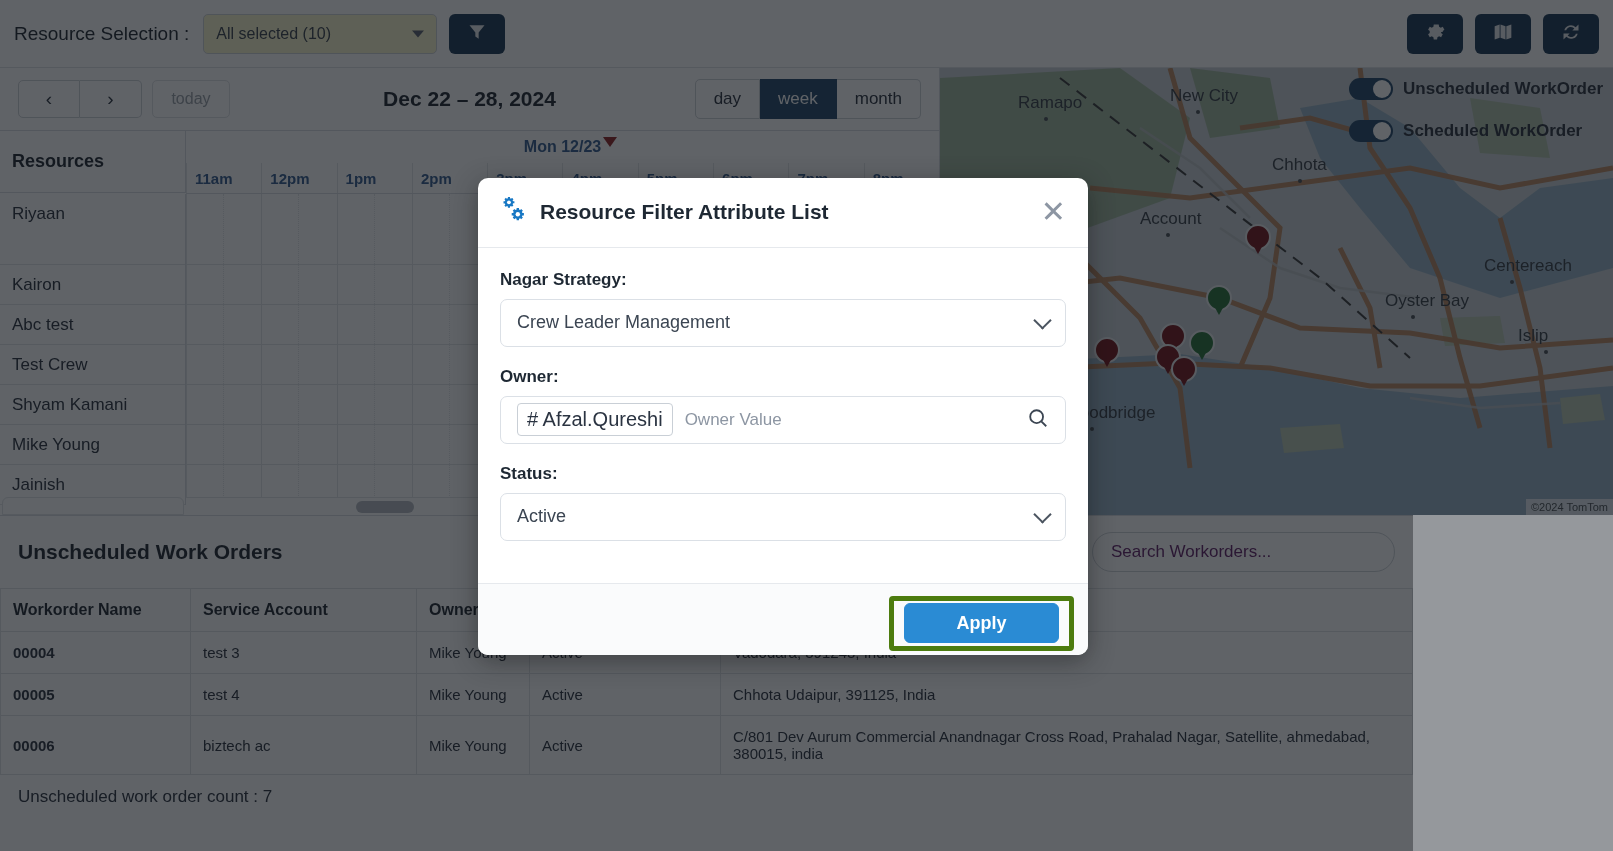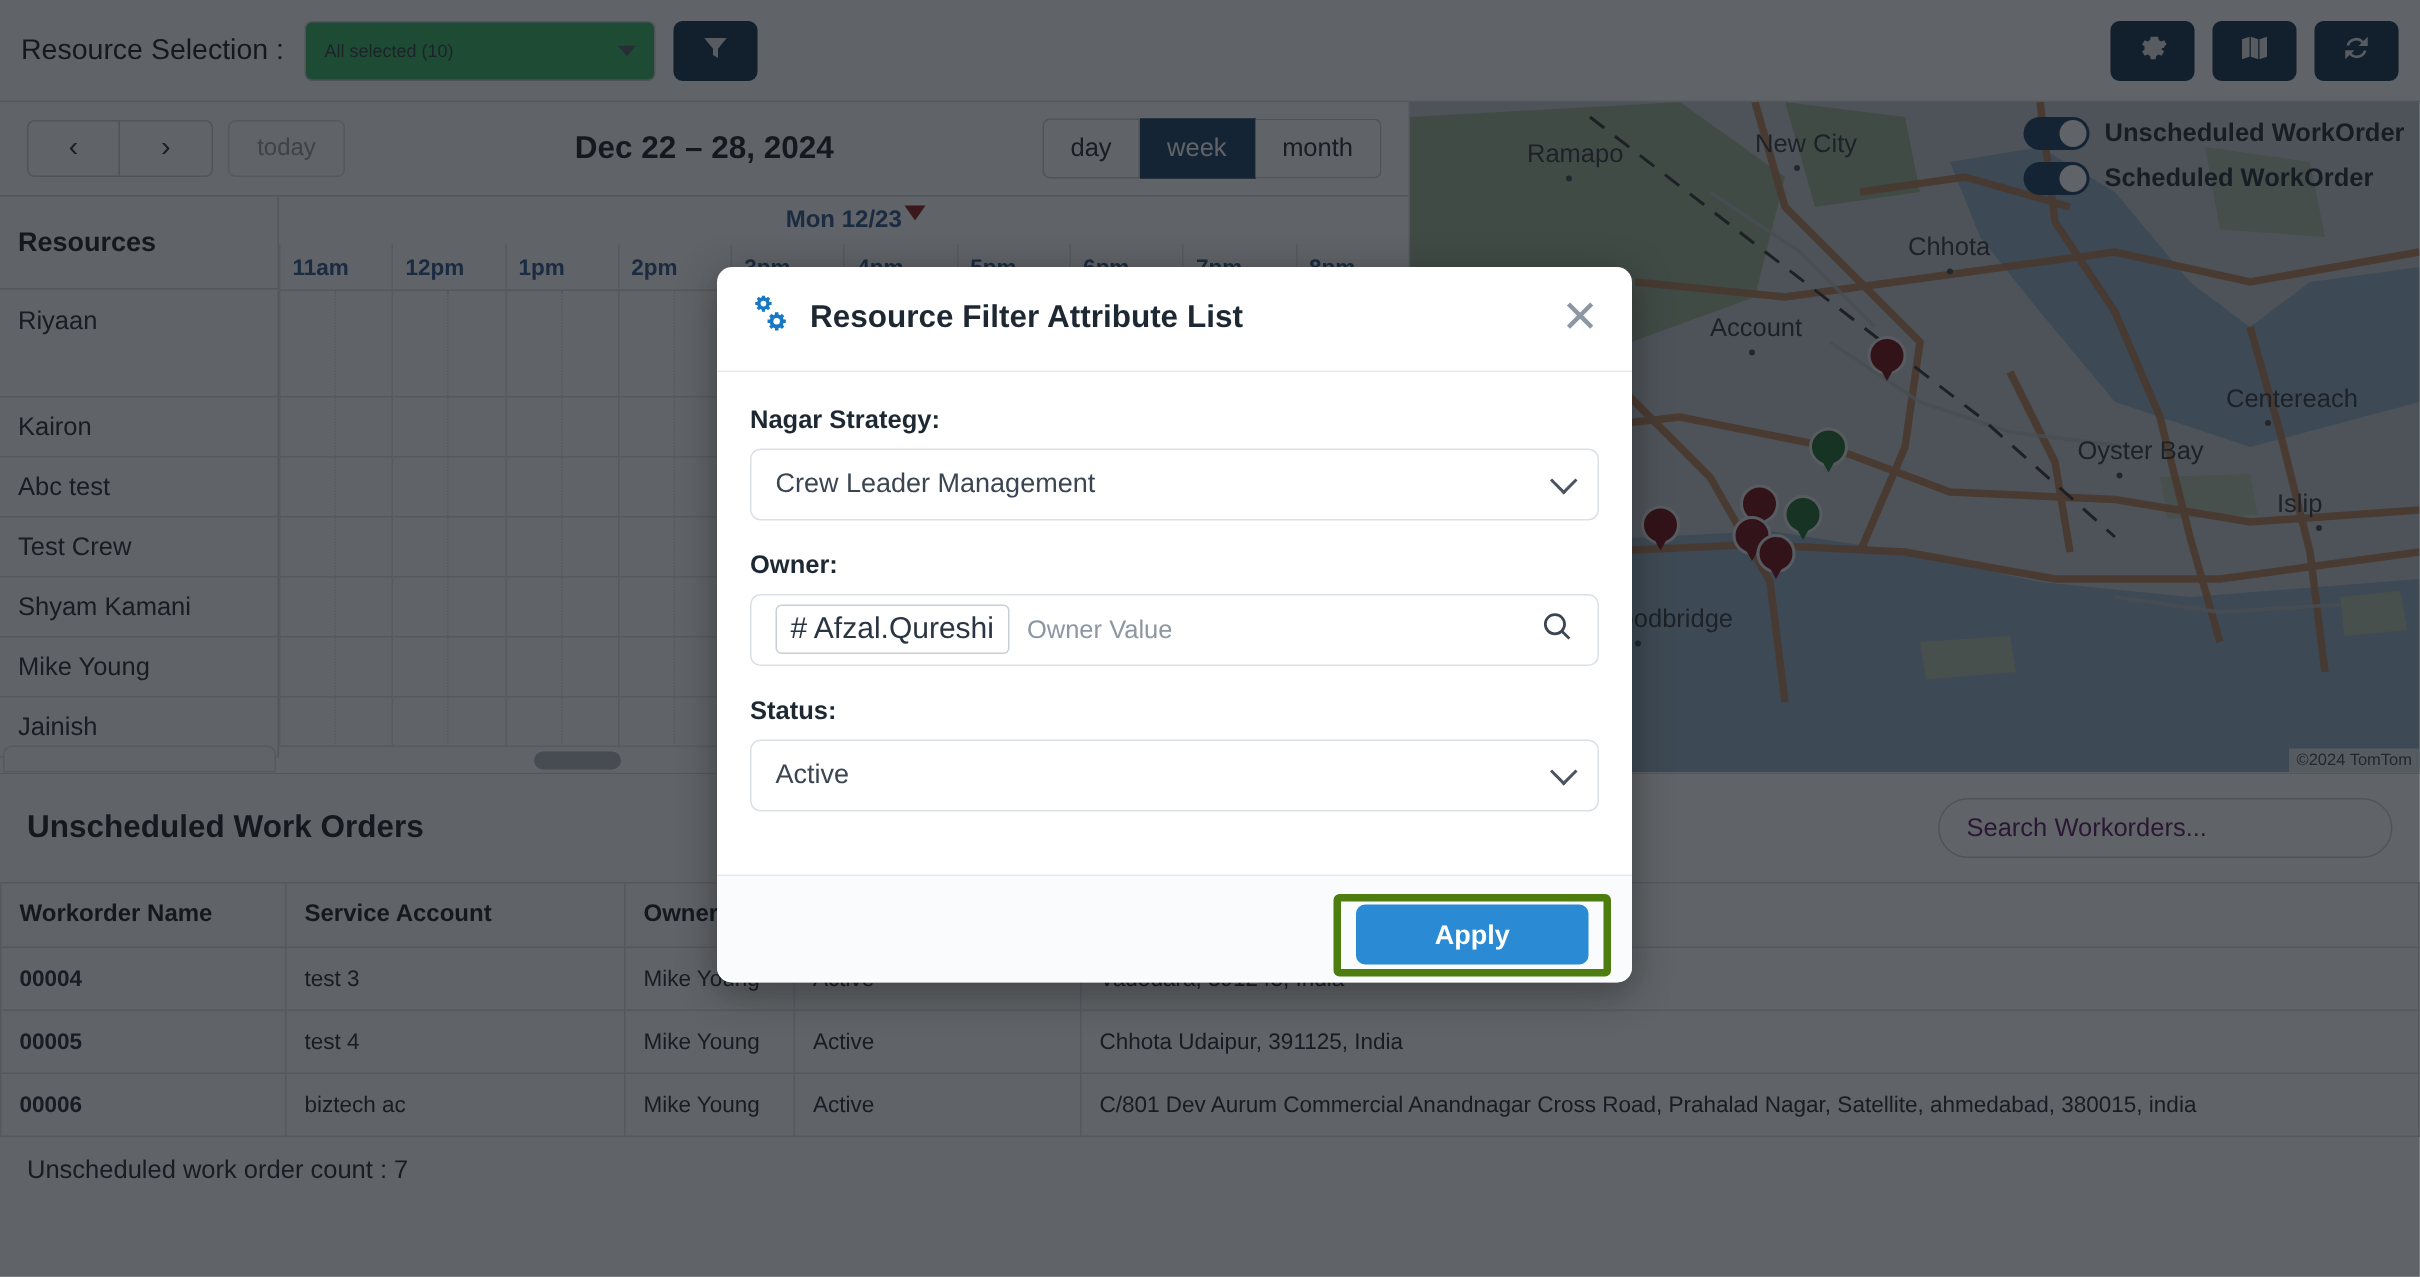--- a/index.html
+++ b/index.html
@@ -24,23 +24,23 @@
     position: absolute; left: 0; top: 0; width: 1613px; height: 68px;
     background: #ffffff;
     border-bottom: 1px solid #dfe3e8;
     display: flex; align-items: center; padding: 0 14px;
   }
   #topbar .label {
     font-size: 19px; font-weight: normal; color: #1e2833; white-space: nowrap;
   }
   .res-select {
     margin-left: 14px; width: 234px; height: 40px;
-    border: 1px solid #ced4da; border-radius: 5px; background: #22c55e;
+    border: 1px solid #ced4da; border-radius: 5px; background: #fef9c3;
     display: flex; align-items: center; padding: 0 12px;
-    font-size: 12px; color: #3b4552; position: relative;
+    font-size: 16px; color: #3b4552; position: relative;
   }
   .res-select .caret {
     position: absolute; right: 12px; top: 50%; transform: translateY(-50%);
     width: 0; height: 0; border-left: 6px solid transparent;
     border-right: 6px solid transparent; border-top: 7px solid #5a6372;
   }
   .icon-btn {
     width: 56px; height: 40px; border-radius: 6px; background: #173a5e;
     display: flex; align-items: center; justify-content: center;
     margin-left: 12px; color: #fff; border: none;
@@ -155,40 +155,40 @@
     border: 2px solid #e8ecef;
   }
   .pin::after {
     content: ""; position: absolute; left: 50%; top: 88%;
     transform: translateX(-50%); width: 0; height: 0;
     border-left: 5px solid transparent; border-right: 5px solid transparent;
     border-top: 9px solid currentColor;
   }
   .toggles {
     position: absolute; right: 10px; top: 10px;
-    display: flex; flex-direction: column; gap: 8px;
+    display: flex; flex-direction: column; gap: 20px;
   }
   .toggle-row { display: flex; align-items: center; gap: 10px; }
   .switch {
     width: 44px; height: 22px; border-radius: 11px; background: #1b4a75;
     position: relative; flex: none;
   }
   .switch .knob {
     position: absolute; right: 2px; top: 2px; width: 18px; height: 18px;
     border-radius: 50%; background: #fff;
   }
   .toggle-label { font-size: 17px; font-weight: bold; color: #2b3442; }
   .map-attr {
     position: absolute; right: 0; bottom: 0; font-size: 11px; color: #4a5058;
     background: rgba(255,255,255,0.72); padding: 2px 5px;
   }
 
   
   #wo {
-    position: absolute; left: 0; top: 515px; width: 1613px; height: 336px;
+    position: absolute; left: 0; top: 515px; width: 1413px; height: 336px;
     background: #ffffff; border-top: 1px solid #d8dde3;
   }
   #wo-head {
     height: 72px; display: flex; align-items: center; padding: 0 18px;
   }
   #wo-title { font-size: 21px; font-weight: bold; color: #1e2833; }
   .search-box {
     margin-left: auto; width: 303px; height: 40px; border: 1px solid #ced4da;
     border-radius: 20px; background: #fff; display: flex; align-items: center;
     padding: 0 18px; font-size: 17px; color: #701a75;

